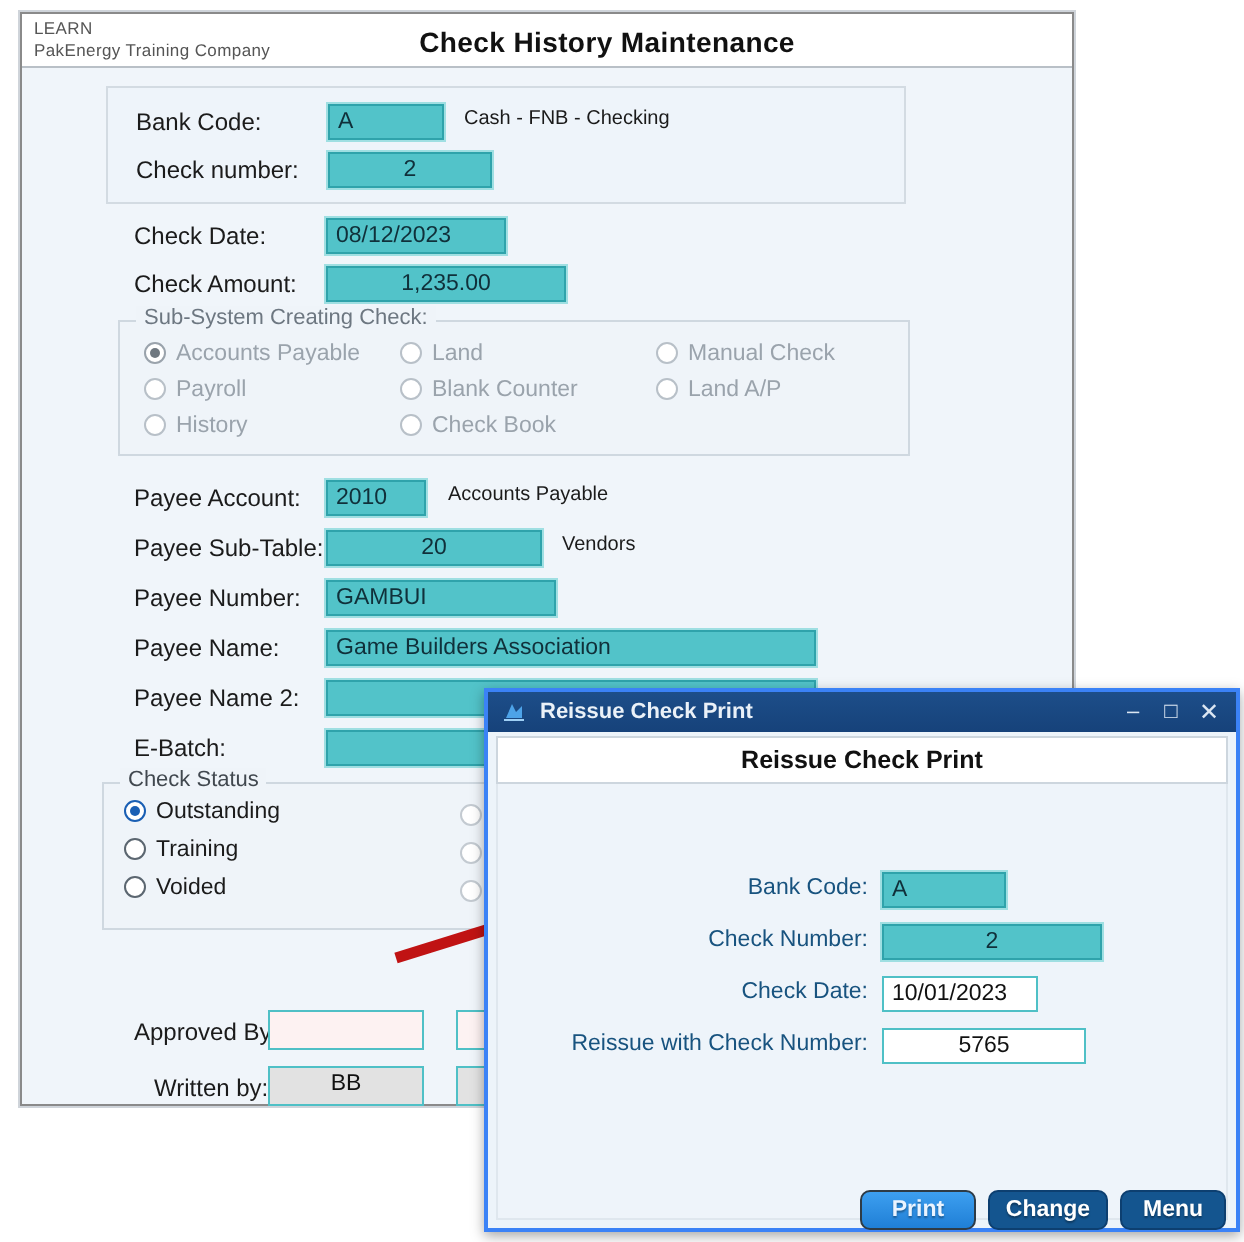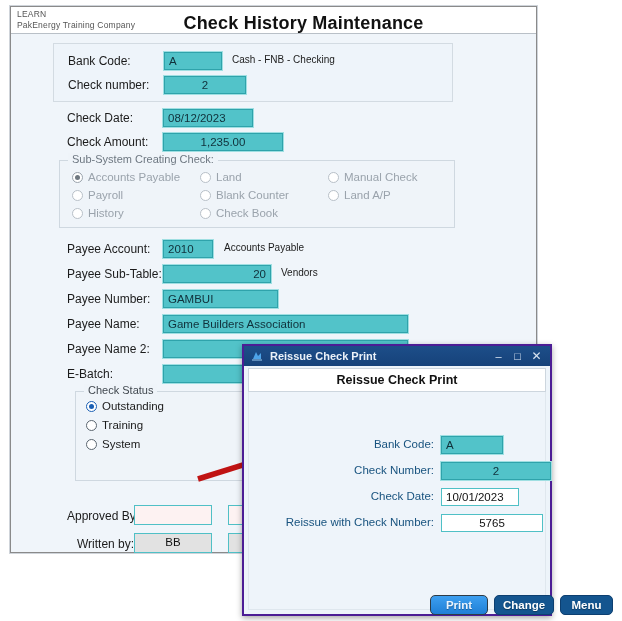--- a/index.html
+++ b/index.html
@@ -28,21 +28,21 @@
     box-sizing:border-box;
   }
   #brand-learn{
     position:absolute;left:6px;top:2px;font-size:8.5px;color:#555;letter-spacing:.2px;
   }
   #brand-company{
     position:absolute;left:6px;top:13px;font-size:8.5px;color:#555;letter-spacing:.2px;
   }
   #main-title{
     position:absolute;left:0;top:6px;width:100%;text-align:center;
-    font-size:18px;font-weight:bold;color:#111;letter-spacing:.2px;
+    font-size:14px;font-weight:bold;color:#111;letter-spacing:.2px;
     padding-left:60px;box-sizing:border-box;
   }
 
   #main-body{
     position:absolute;left:0;top:27px;width:100%;bottom:0;
     background:#f0f5fa;
   }
 
   
   .panel-box{
@@ -126,23 +126,23 @@
   }
 
   
   #arrow-annotation{
     position:absolute;left:196px;top:448px;width:90px;height:36px;
     pointer-events:none;
   }
 
   
   #dialog-window{
-    position:absolute;left:242px;top:344px;width:310px;height:272px;
+    position:absolute;left:242px;top:344px;width:378px;height:272px;
     background:#edf4fa;
-    border:2px solid #4c1d95;
+    border:2px solid #3b82f6;
     box-sizing:border-box;
     box-shadow:0 2px 6px rgba(0,0,0,.35);
   }
   #dialog-titlebar{
     position:absolute;left:0;top:0;width:100%;height:20px;
     background:linear-gradient(#1d4e89,#16427a);
     color:#fff;box-sizing:border-box;
   }
   #dialog-title-text{
     position:absolute;left:26px;top:4px;font-size:11px;font-weight:bold;color:#eaf1f8;
@@ -245,46 +245,46 @@
       <div class="radio" style="left:268px;top:28px;">
         <span class="dot"></span><span>Land A/P</span>
       </div>
     </div>
 
     <div class="row-label" style="left:56px;top:208px;">Payee Account:</div>
     <div class="fld" style="left:152px;top:206px;width:50px;">2010</div>
     <div class="side-text" style="left:213px;top:208px;">Accounts Payable</div>
 
     <div class="row-label" style="left:56px;top:233px;">Payee Sub-Table:</div>
-    <div class="fld center" style="left:152px;top:231px;width:108px;text-align:right;">20</div>
+    <div class="fld center" style="left:152px;top:231px;width:108px;">20</div>
     <div class="side-text" style="left:270px;top:233px;">Vendors</div>
 
     <div class="row-label" style="left:56px;top:258px;">Payee Number:</div>
     <div class="fld" style="left:152px;top:256px;width:115px;">GAMBUI</div>
 
     <div class="row-label" style="left:56px;top:283px;">Payee Name:</div>
     <div class="fld" style="left:152px;top:281px;width:245px;">Game Builders Association</div>
 
     <div class="row-label" style="left:56px;top:308px;">Payee Name 2:</div>
     <div class="fld" style="left:152px;top:306px;width:245px;"></div>
 
     <div class="row-label" style="left:56px;top:333px;">E-Batch:</div>
     <div class="fld" style="left:152px;top:331px;width:245px;"></div>
 
-    <div class="groupbox" id="check-status-group" style="left:64px;top:357px;width:242px;height:90px;padding-left:39px;">
+    <div class="groupbox" id="check-status-group" style="left:40px;top:357px;width:242px;height:74px;padding-left:39px;">
       <div class="group-title dark">Check Status</div>
 
       <div class="radio enabled on" style="left:10px;top:8px;">
         <span class="dot"></span><span>Outstanding</span>
       </div>
       <div class="radio enabled" style="left:10px;top:27px;">
         <span class="dot"></span><span>Training</span>
       </div>
       <div class="radio enabled" style="left:10px;top:46px;">
-        <span class="dot"></span><span>System</span>
+        <span class="dot"></span><span>Voided</span>
       </div>
 
       <div class="radio-empty" style="left:178px;top:10px;"></div>
       <div class="radio-empty" style="left:178px;top:29px;"></div>
       <div class="radio-empty" style="left:178px;top:48px;"></div>
     </div>
 
 
     <div class="row-label" style="left:56px;top:475px;">Approved By:</div>
     <div class="fld pinkfld" style="left:123px;top:471px;width:78px;height:20px;"></div>

